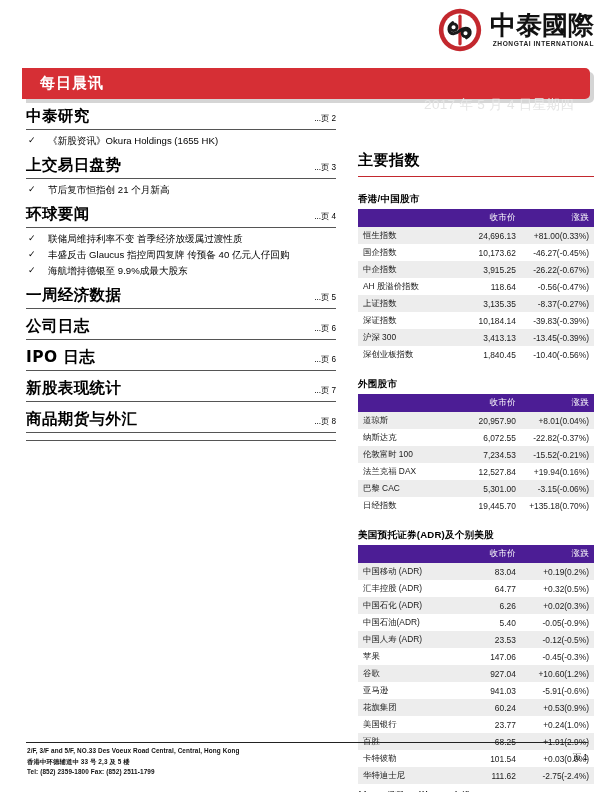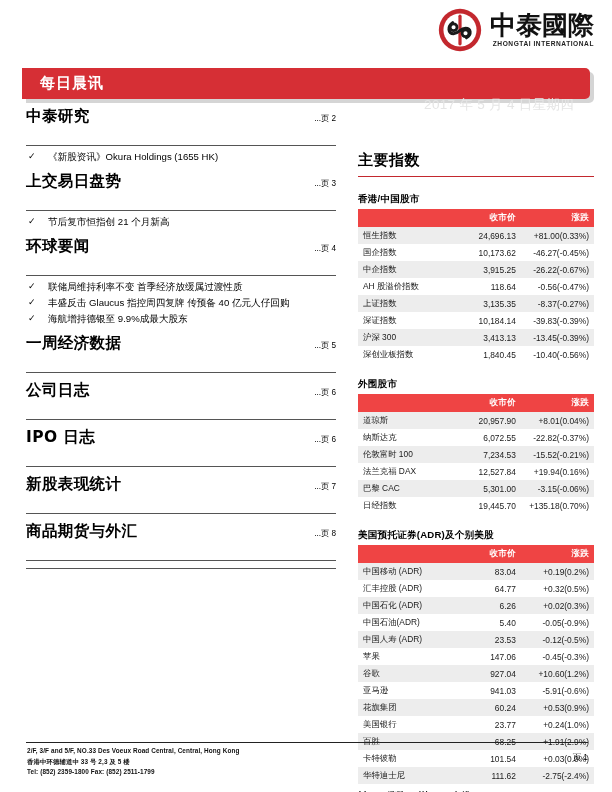--- a/index.html
+++ b/index.html
@@ -100,21 +100,21 @@
     left: 26px;
     top: 106px;
     width: 310px;
   }
   .toc-section { margin-bottom: 0px; }
   .toc-head {
     display: flex;
     align-items: baseline;
     justify-content: space-between;
     border-bottom: 1.1px solid #555555;
-    padding-bottom: 18px;
+    padding-bottom: 2px;
     margin-bottom: 3px;
   }
   .toc-head-title {
     font-size: 15.5px;
     font-weight: bold;
     letter-spacing: 0.4px;
     font-family: "DejaVu Sans", "Liberation Sans", sans-serif;
   }
   .toc-head-page {
     font-size: 8.2px;
@@ -171,24 +171,24 @@
     margin-bottom: 3px;
     letter-spacing: 0.2px;
   }
   table.mkt {
     border-collapse: collapse;
     width: 100%;
     table-layout: fixed;
     margin-bottom: 15px;
   }
   table.mkt th {
-    background: #ef4444;
+    background: #4c1d95;
     color: #ffffff;
     font-size: 8.6px;
-    font-weight: bold;
+    font-weight: normal;
     padding: 3px 5px;
     text-align: right;
     letter-spacing: 0.2px;
   }
   table.mkt th.c-name { text-align: left; }
   table.mkt td {
     font-size: 8.4px;
     padding: 3px 5px;
     text-align: right;
     color: #1a1a1a;

